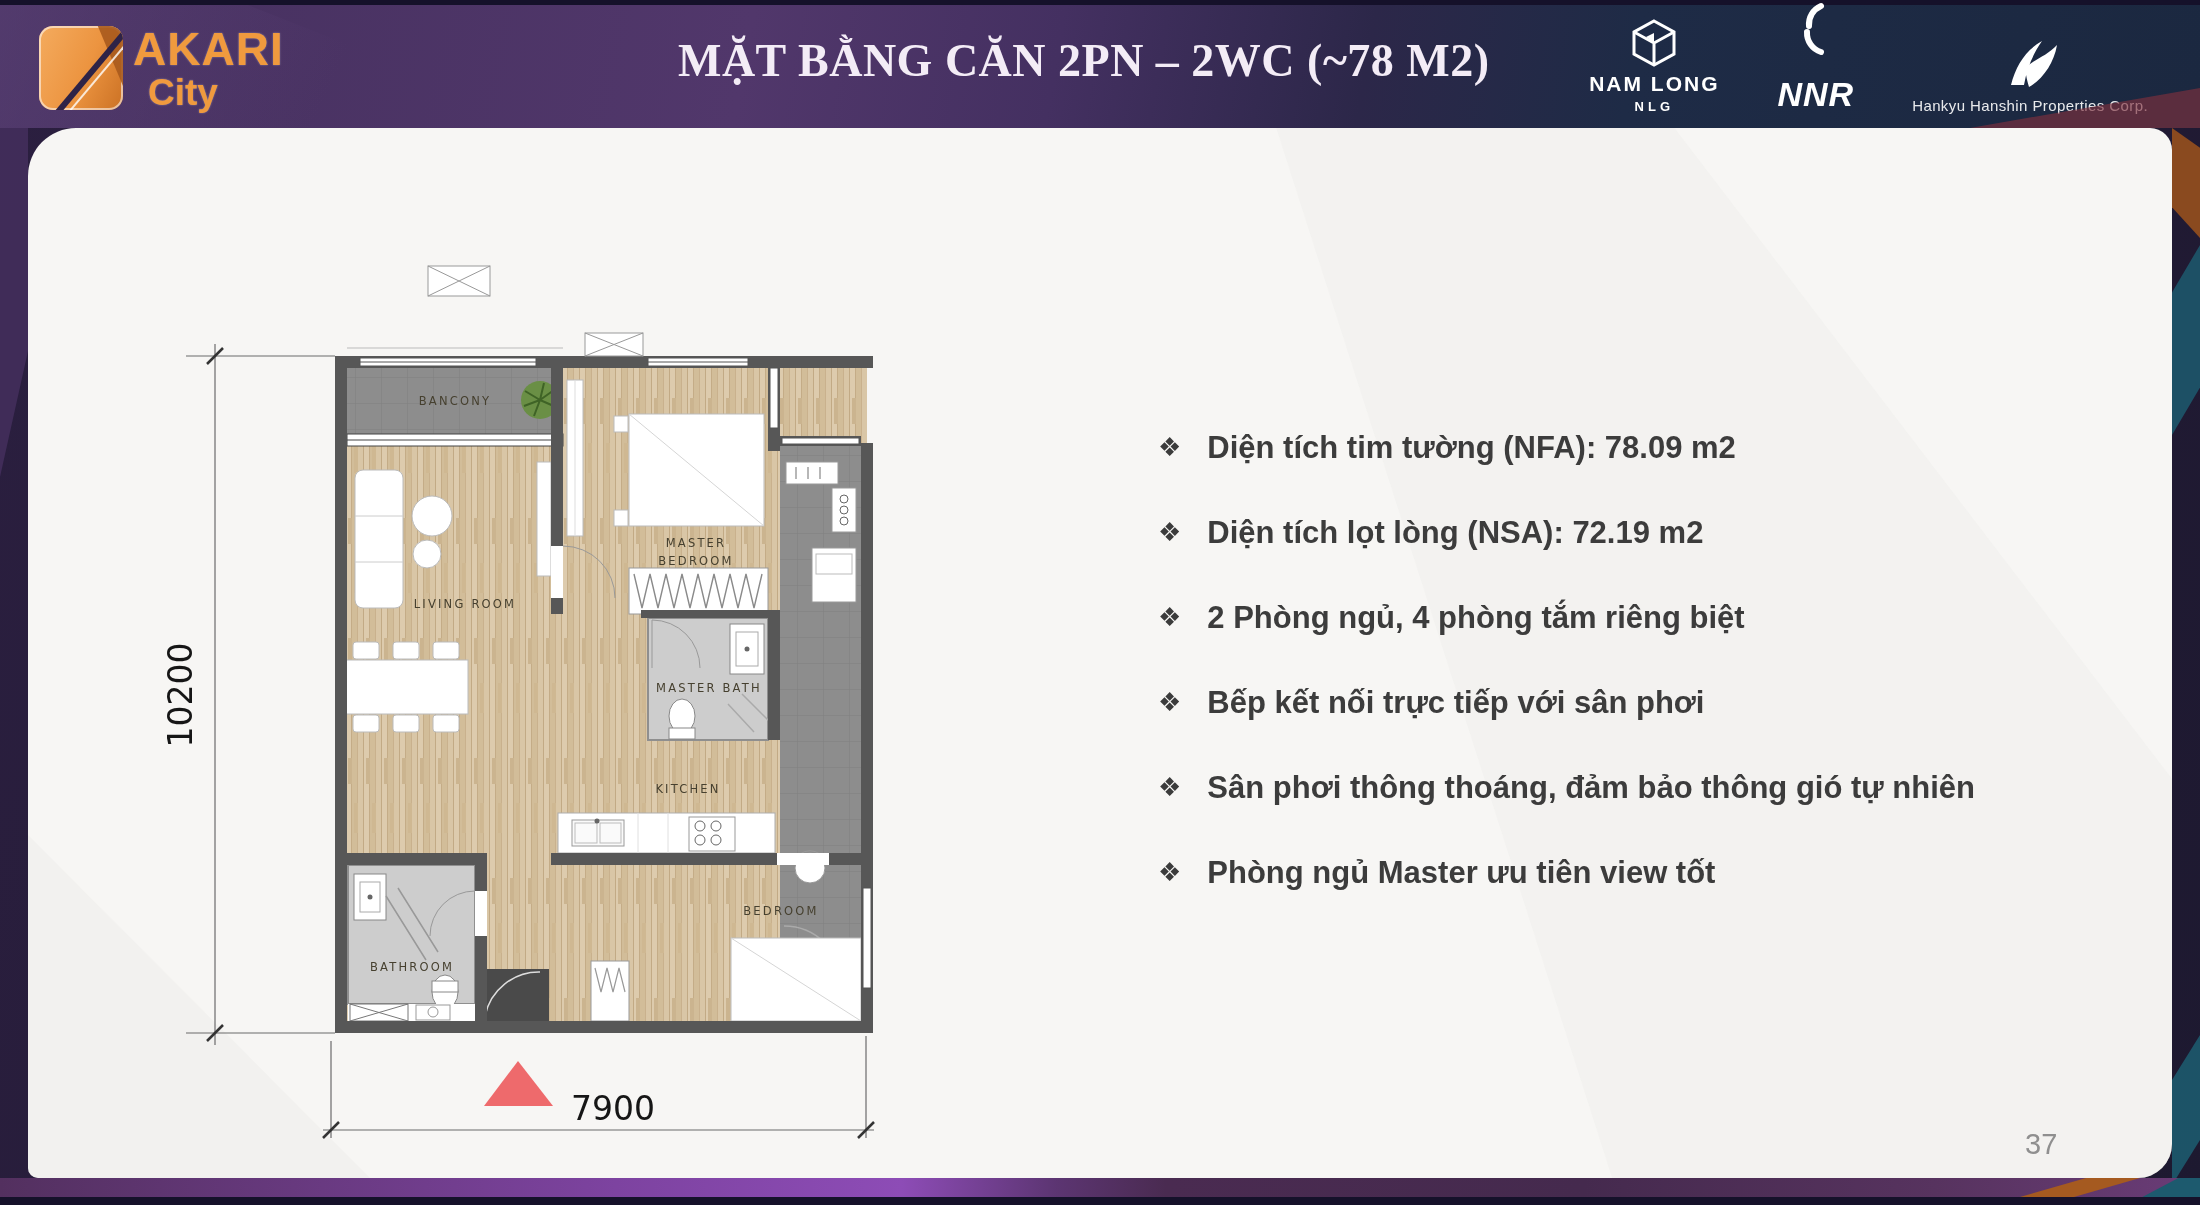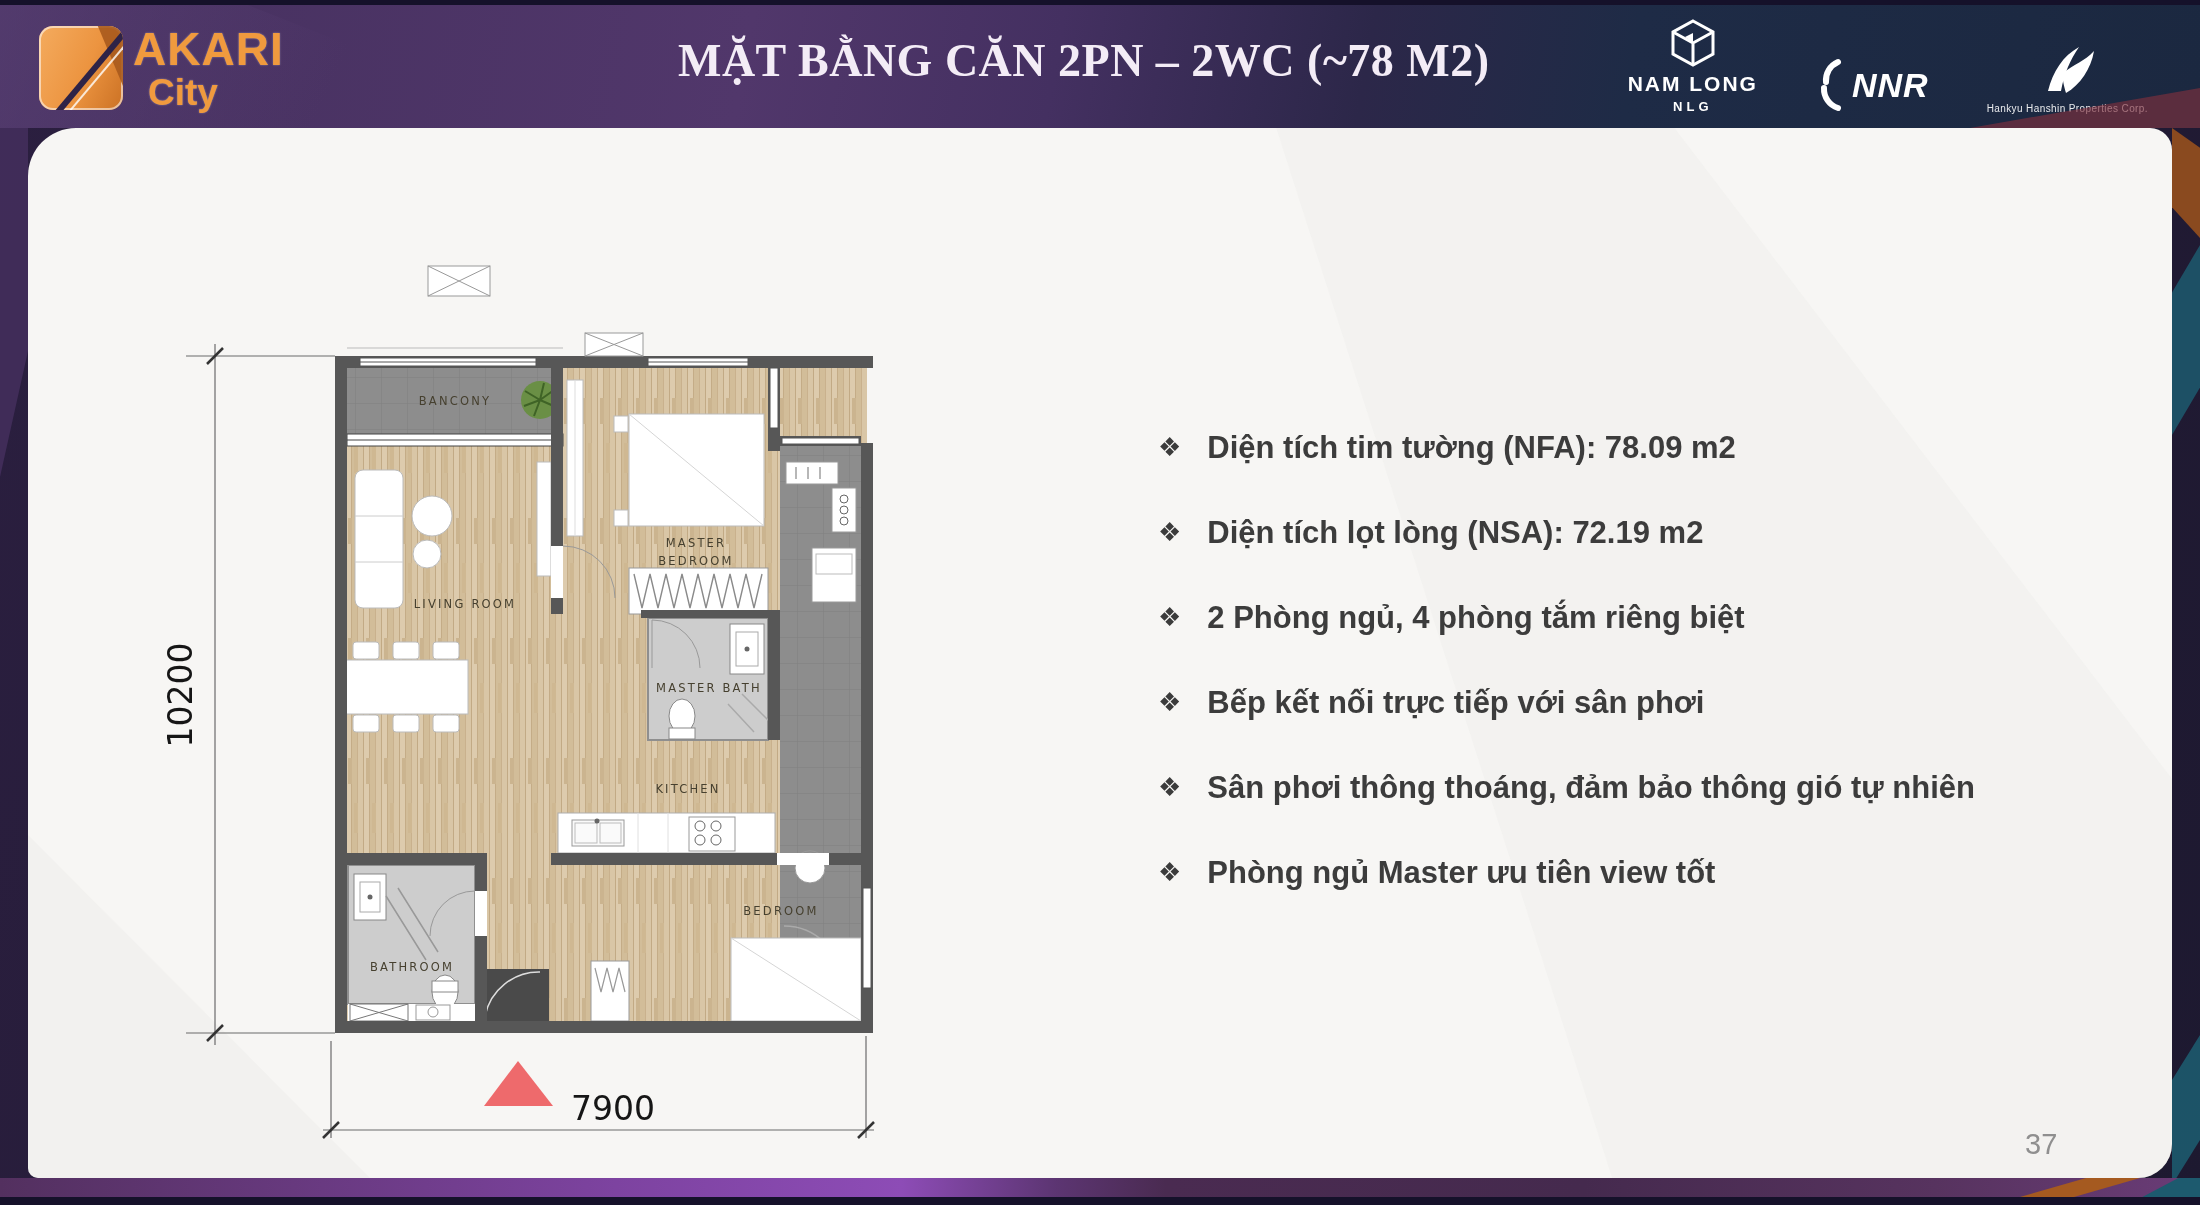--- a/index.html
+++ b/index.html
@@ -47,23 +47,23 @@
     text-shadow:0 0 2px rgba(255,255,255,.4);}
   .brand-city{font-size:37px;font-weight:bold;color:#f09a3e;margin-top:2px;
     text-shadow:0 0 2px rgba(255,255,255,.4);margin-left:15px;}
 
   
   .partners{position:absolute;right:52px;top:14px;height:100px;display:flex;
     align-items:flex-end;gap:58px;color:#fff;}
   .partner{display:flex;flex-direction:column;align-items:center;}
   .p-namlong-name{font-size:21px;font-weight:bold;letter-spacing:2px;margin-top:4px;}
   .p-namlong-code{font-size:13px;font-weight:bold;letter-spacing:4px;margin-top:3px;}
-  .p-nnr{flex-direction:row;align-items:center;gap:2px;}
+  .p-nnr{flex-direction:column;align-items:center;gap:17px;}
   .p-nnr-text{font-size:34px;font-weight:bold;font-style:italic;letter-spacing:1px;}
-  .p-hankyu-caption{font-size:10px;margin-top:8px;letter-spacing:.4px;opacity:.9;}
+  .p-hankyu-caption{font-size:15px;margin-top:8px;letter-spacing:.4px;opacity:.9;}
 
   
   .panel{position:absolute;left:28px;top:128px;width:2144px;height:1050px;
     background:#f7f6f4;border-radius:48px 22px 34px 10px;overflow:hidden;}
   .wm{position:absolute;background:#ecebe8;opacity:.55;}
   .wm1{left:900px;top:0;width:1244px;height:1050px;
     clip-path:polygon(28% 0,60% 0,100% 62%,100% 100%,55% 100%);opacity:.35;}
   .wm2{left:0;top:560px;width:760px;height:490px;
     clip-path:polygon(0 30%,45% 100%,0 100%);opacity:.4;}
 

